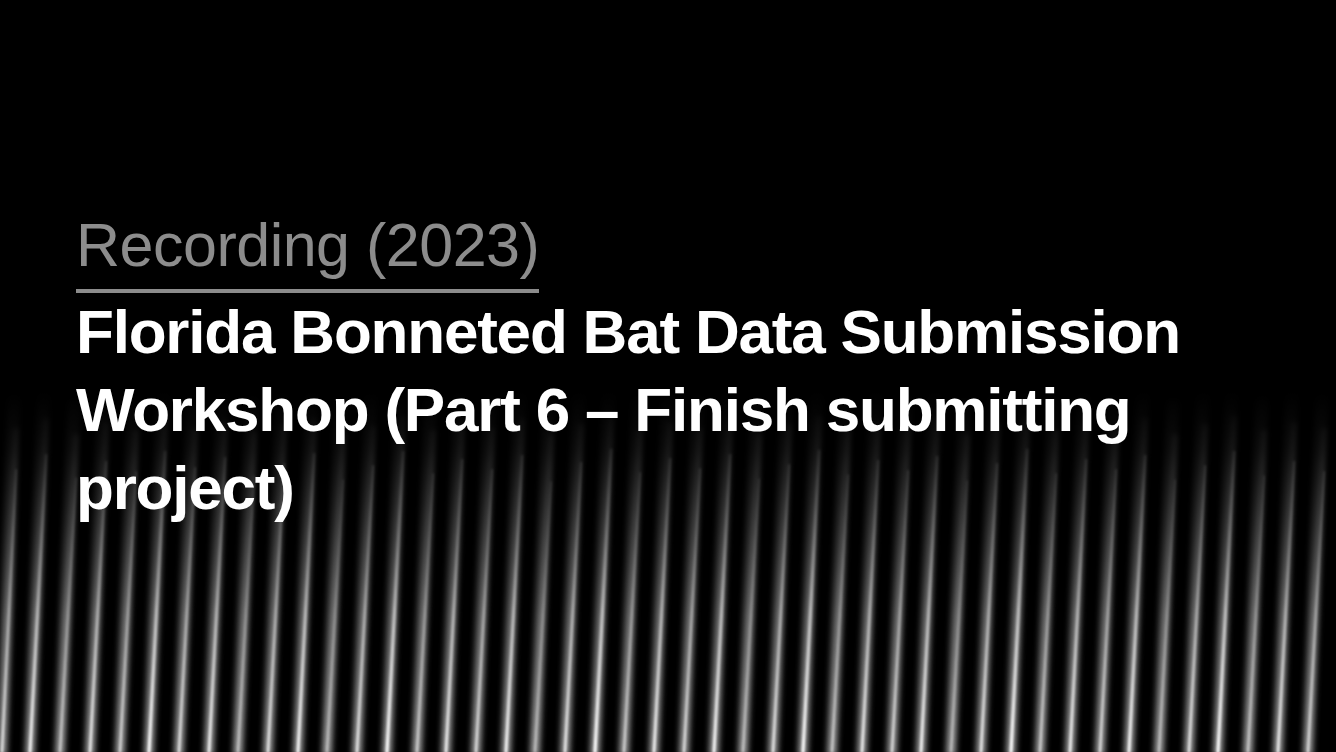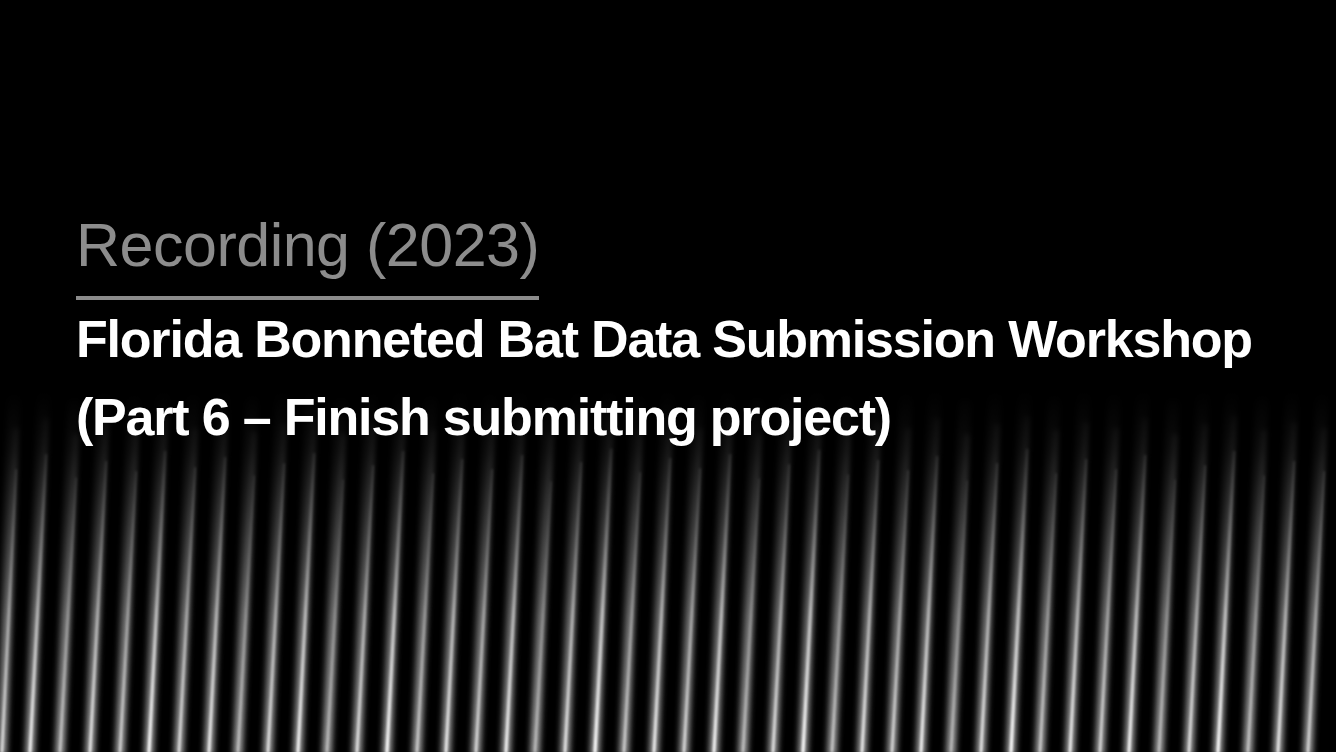--- a/index.html
+++ b/index.html
@@ -39,29 +39,29 @@
   }
 
   #eyebrow {
     display: inline-block;
     color: #8c8c8c;
     font-size: 61px;
     line-height: 78px;
     font-weight: 400;
     letter-spacing: -0.5px;
     border-bottom: 4px solid #8c8c8c;
-    padding-bottom: 12px;
+    padding-bottom: 5px;
     white-space: nowrap;
   }
 
   #title {
     margin: 0;
     padding: 0;
     color: #ffffff;
-    font-size: 52px;
+    font-size: 62px;
     line-height: 78px;
     font-weight: 700;
     letter-spacing: -1.2px;
     white-space: pre-line;
     text-rendering: optimizeLegibility;
   }
 </style>
 </head>
 <body>
 

